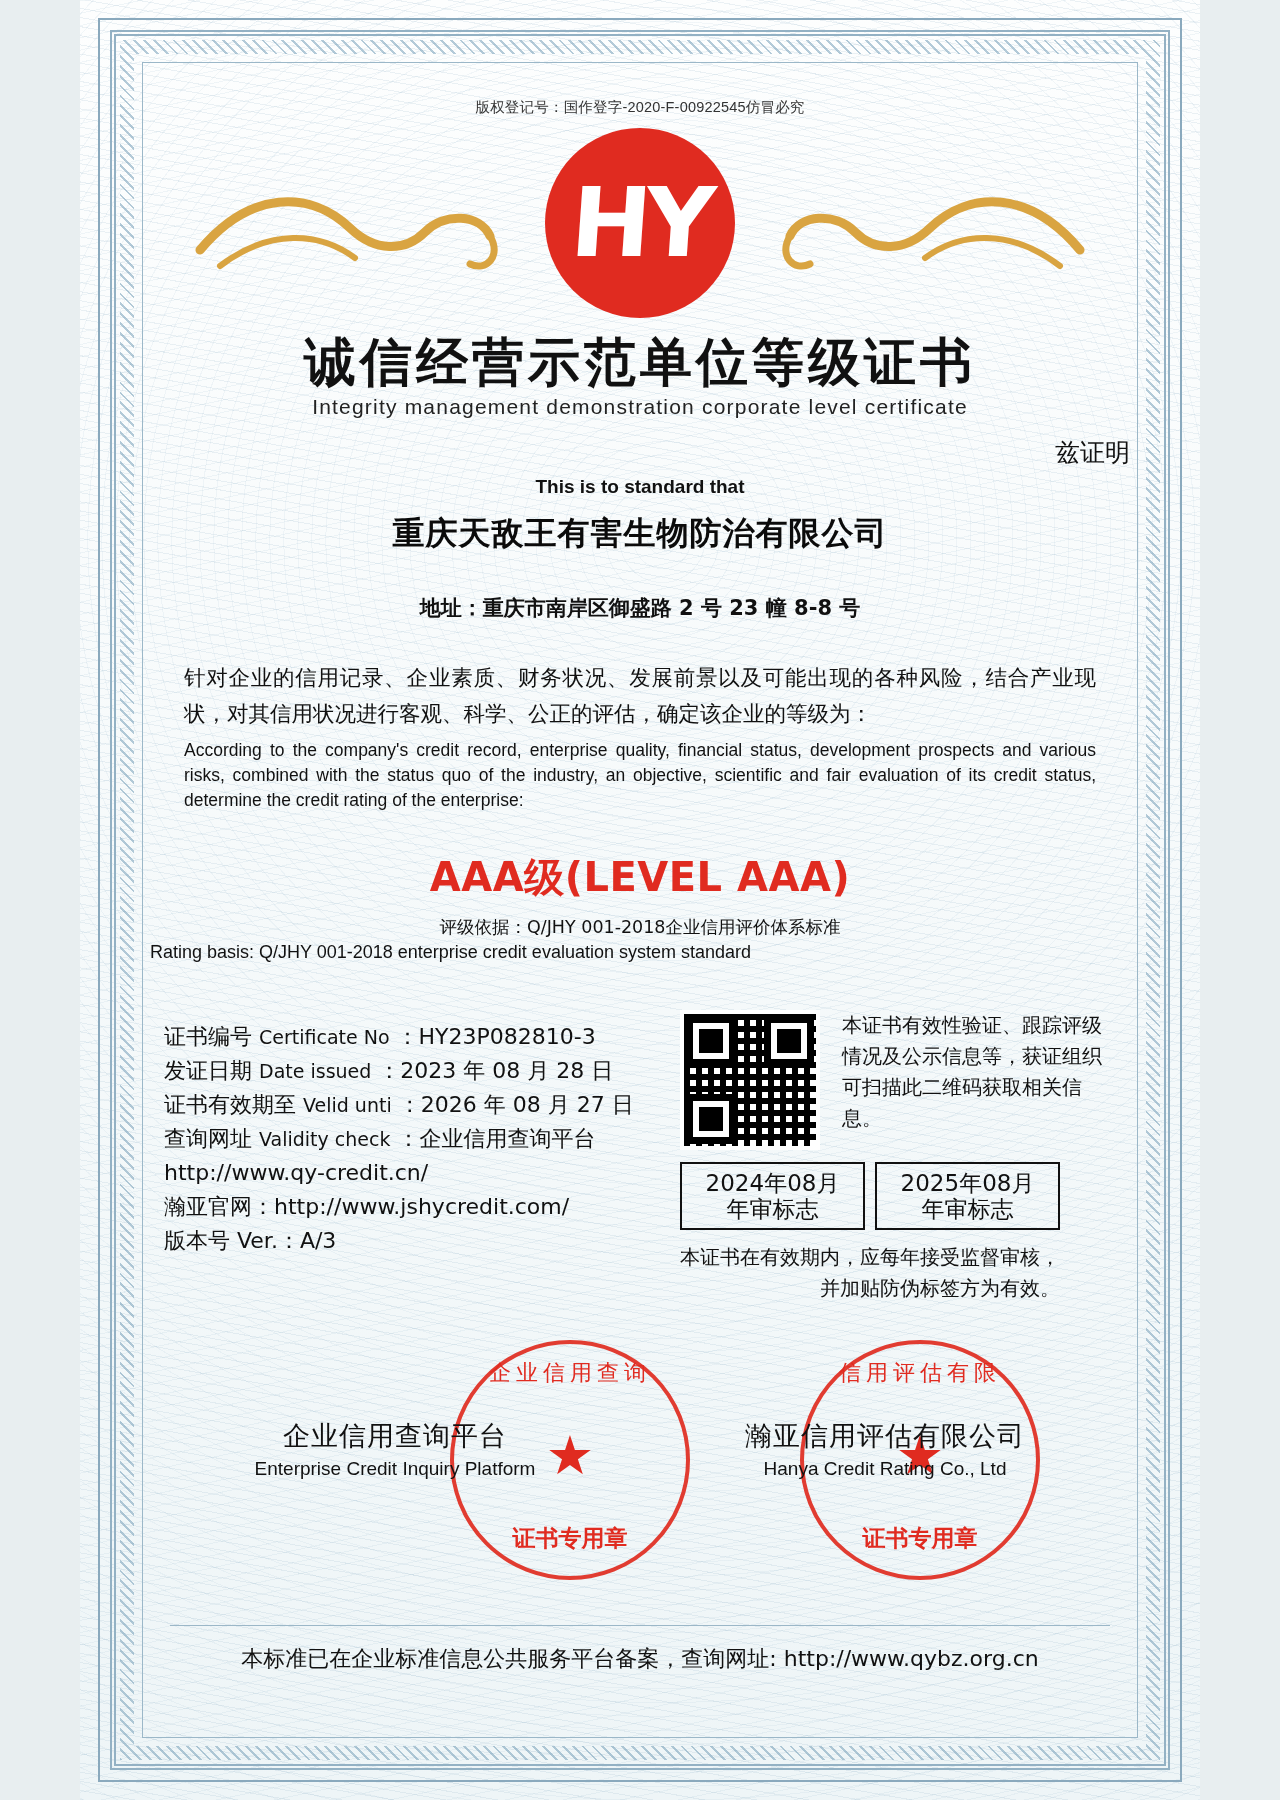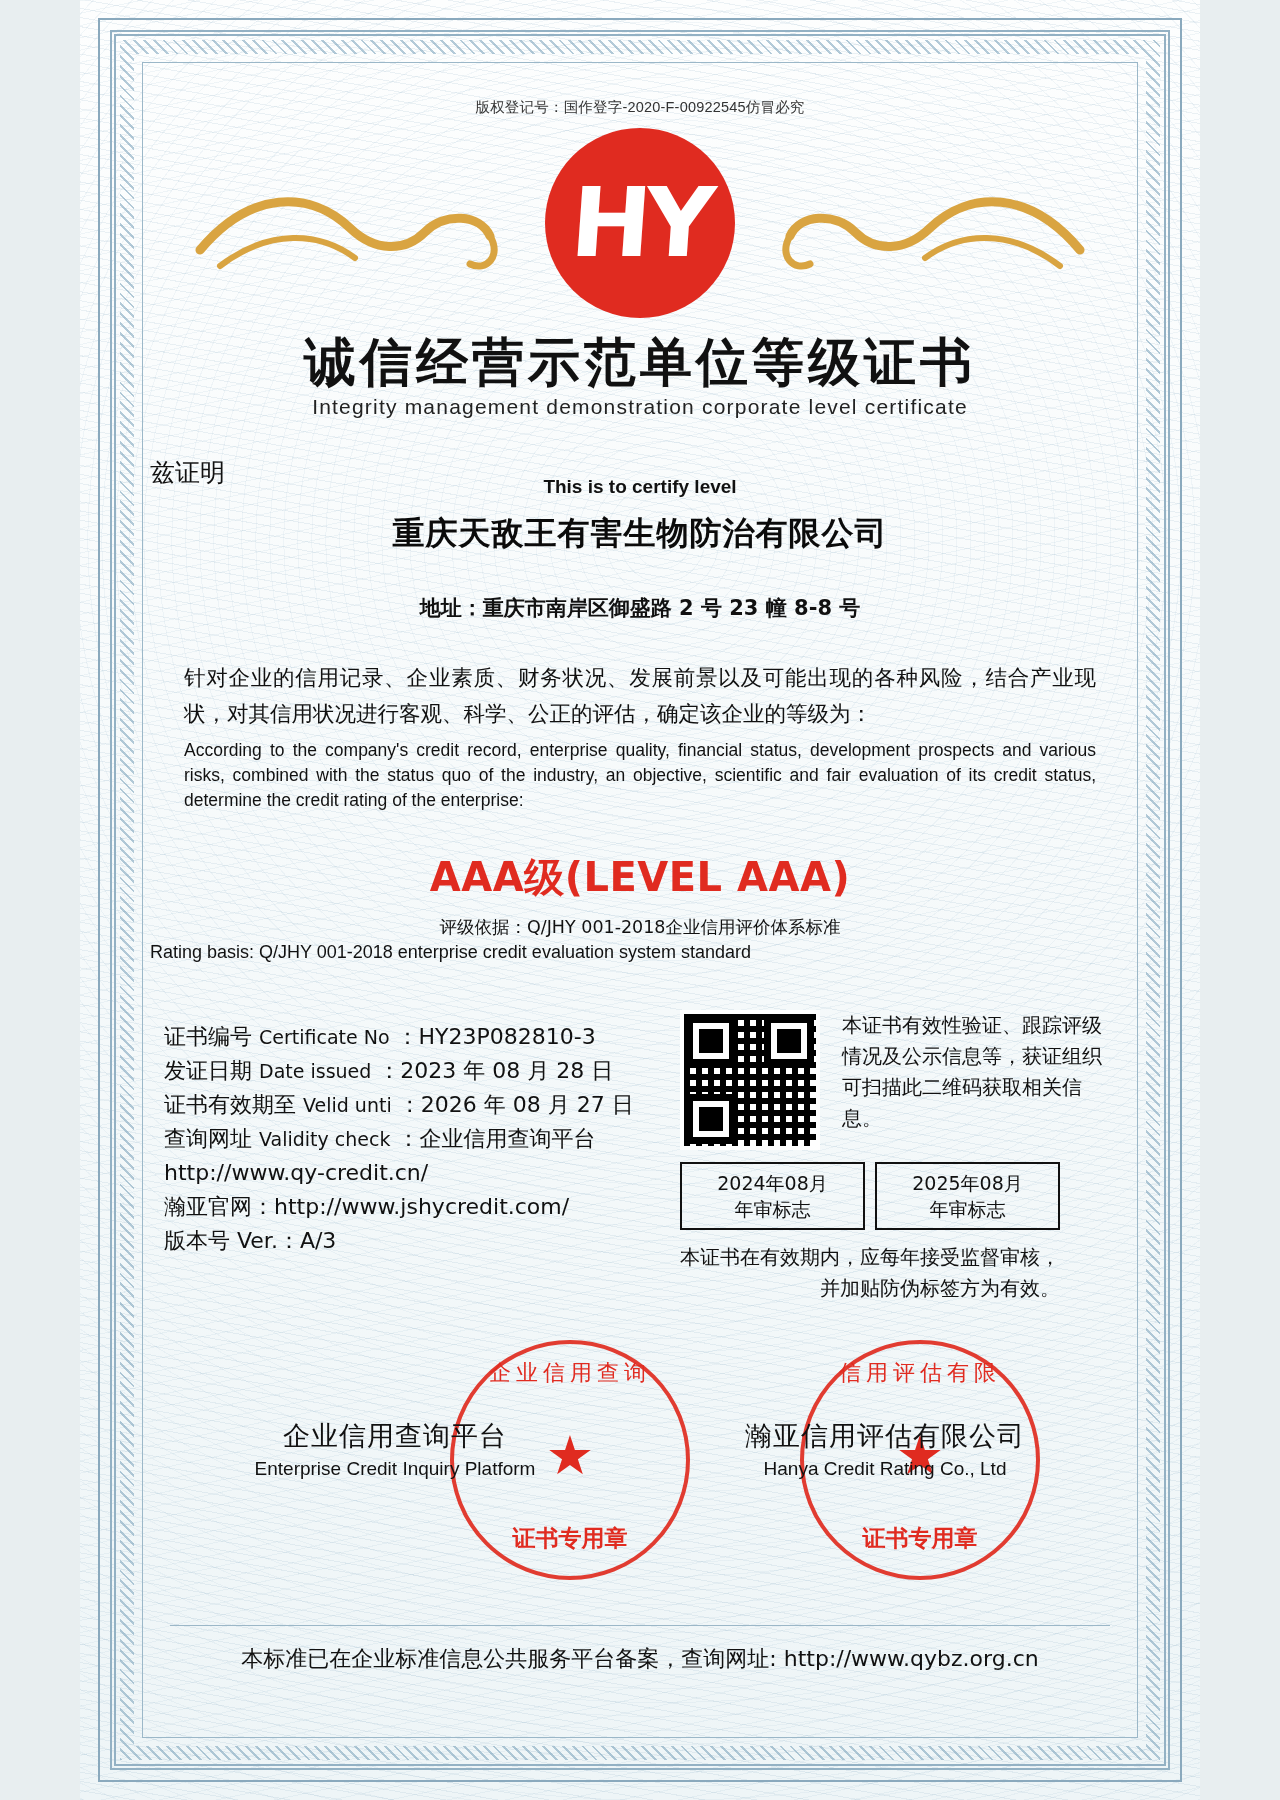--- a/index.html
+++ b/index.html
@@ -81,21 +81,21 @@
     position:absolute;top:258px;left:0;right:0;
     margin:0;text-align:center;
     font-size:52px;letter-spacing:4px;color:#111;font-weight:bold;
     font-family:"DejaVu Sans", sans-serif;
   }
   .title-en{
     position:absolute;top:325px;left:0;right:0;
     text-align:center;font-size:21px;color:#222;letter-spacing:1.2px;
   }
   .certify-cn{
-    position:absolute;top:386px;left:0;right:0;text-align:left;
+    position:absolute;top:366px;left:0;right:0;text-align:right;
     font-size:25px;color:#111;font-family:"DejaVu Sans",sans-serif;
   }
   .certify-en{
     position:absolute;top:406px;left:0;right:0;text-align:center;
     font-size:19px;color:#111;font-weight:bold;
   }
   .company{
     position:absolute;top:442px;left:0;right:0;text-align:center;
     font-size:32px;font-weight:bold;color:#0b0b0b;letter-spacing:1px;
     font-family:"DejaVu Sans",sans-serif;
@@ -164,21 +164,21 @@
     position:absolute;left:162px;top:0;width:278px;
     font-size:20px;line-height:31px;color:#111;
     font-family:"DejaVu Sans",sans-serif;
   }
   .stamps{
     position:absolute;left:0;top:152px;width:380px;display:flex;
   }
   .stamp-box{
     width:184px;height:64px;border:2px solid #111;
     display:flex;flex-direction:column;align-items:center;justify-content:center;
-    font-size:19px;color:#111;line-height:26px;
+    font-size:23px;color:#111;line-height:26px;
     font-family:"DejaVu Sans",sans-serif;
   }
   .stamps .stamp-box + .stamp-box{margin-left:10px;}
   .annual-note{
     position:absolute;left:0;top:232px;width:380px;
     text-align:right;font-size:20px;line-height:31px;color:#111;
     font-family:"DejaVu Sans",sans-serif;
   }
   
   .seals{
@@ -251,21 +251,21 @@
       </svg>
       <div class="seal-circle">
         <span class="hy">HY</span>
       </div>
     </div>
 
     <h1 class="title-cn">诚信经营示范单位等级证书</h1>
     <div class="title-en">Integrity management demonstration corporate level certificate</div>
 
     <div class="certify-cn">兹证明</div>
-    <div class="certify-en">This is to certify level</div>
+    <div class="certify-en">This is to standard that</div>
 
     <div class="company">重庆天敌王有害生物防治有限公司</div>
     <div class="address">地址：重庆市南岸区御盛路 2 号 23 幢 8-8 号</div>
 
     <div class="para">
       <div class="cn">针对企业的信用记录、企业素质、财务状况、发展前景以及可能出现的各种风险，结合产业现状，对其信用状况进行客观、科学、公正的评估，确定该企业的等级为：</div>
       <div class="en">According to the company's credit record, enterprise quality, financial status, development prospects and various risks, combined with the status quo of the industry, an objective, scientific and fair evaluation of its credit status, determine the credit rating of the enterprise:</div>
     </div>
 
     <div class="level">AAA级(LEVEL AAA)</div>

